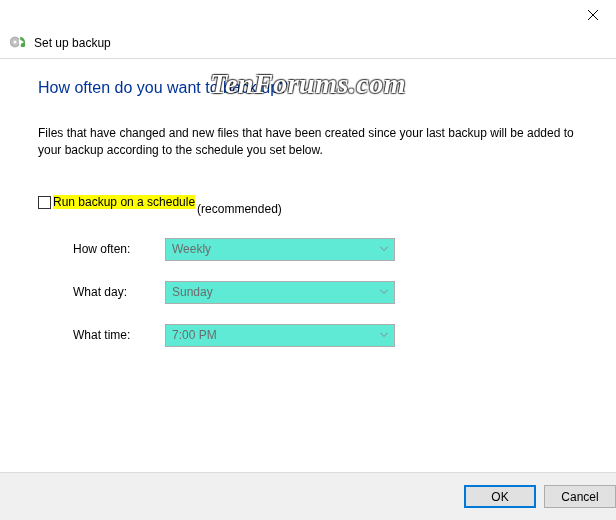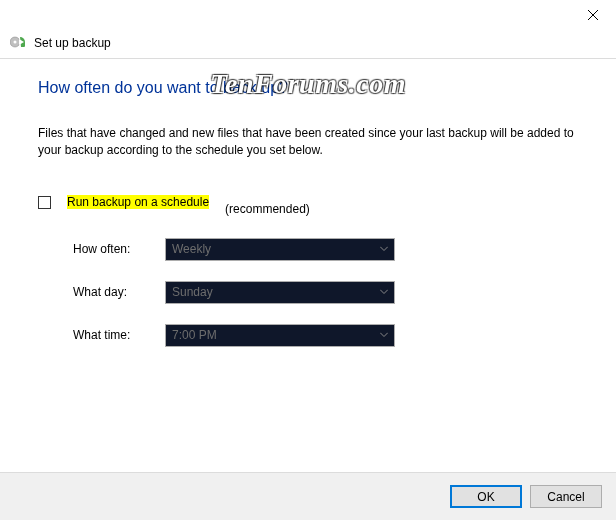--- a/index.html
+++ b/index.html
@@ -51,21 +51,21 @@
       margin-bottom: 28px;
     }
     .description {
       color: #000;
       font-size: 12px;
       line-height: 1.4;
       margin-bottom: 30px;
     }
     .checkbox-row {
       display: flex; align-items: center;
-      gap: 16px;
+      gap: 2px;
       margin-bottom: 22px;
     }
     .checkbox {
       width: 13px; height: 13px;
       border: 1px solid #333;
       background: #fff;
       flex-shrink: 0;
     }
     .highlight {
       background: #ffff00;
@@ -75,41 +75,40 @@
       display: flex; align-items: center;
       margin-bottom: 20px;
       margin-left: 35px;
     }
     .field-label {
       width: 92px;
       font-size: 12px;
     }
     .combo {
       width: 230px; height: 23px;
-      background: #0f172a;
+      background: #5eead4;
       border: 1px solid #adadad;
       display: flex; align-items: center;
       padding: 0 6px;
       color: #6d6d6d;
       font-size: 12px;
       position: relative;
     }
     .combo .chev {
       position: absolute; right: 6px; top: 50%;
       transform: translateY(-50%);
     }
     .combo .chev svg { width: 8px; height: 5px; display: block; }
     .button-bar {
       position: absolute;
       bottom: 0; left: 0; right: 0;
       height: 48px;
       background: #f0f0f0;
       border-top: 1px solid #dcdcdc;
       display: flex; align-items: center; justify-content: flex-end;
-      padding-right: 14px;
       gap: 8px;
     }
     .btn {
       min-width: 72px; height: 23px;
       background: #e1e1e1;
       border: 1px solid #adadad;
       font-size: 12px;
       font-family: inherit;
       display: flex; align-items: center; justify-content: center;
       cursor: pointer;

